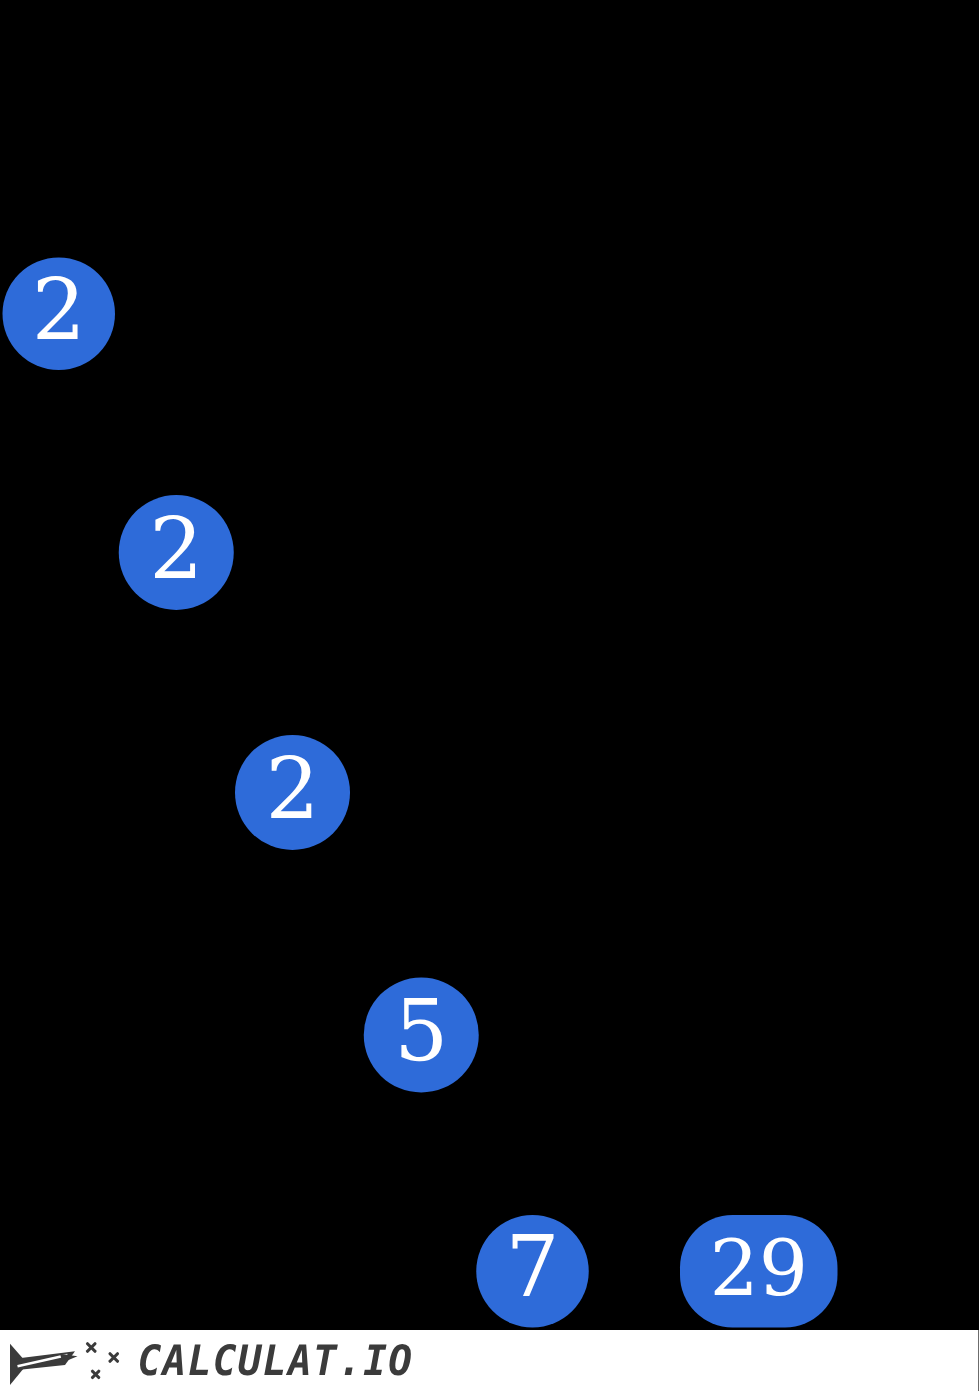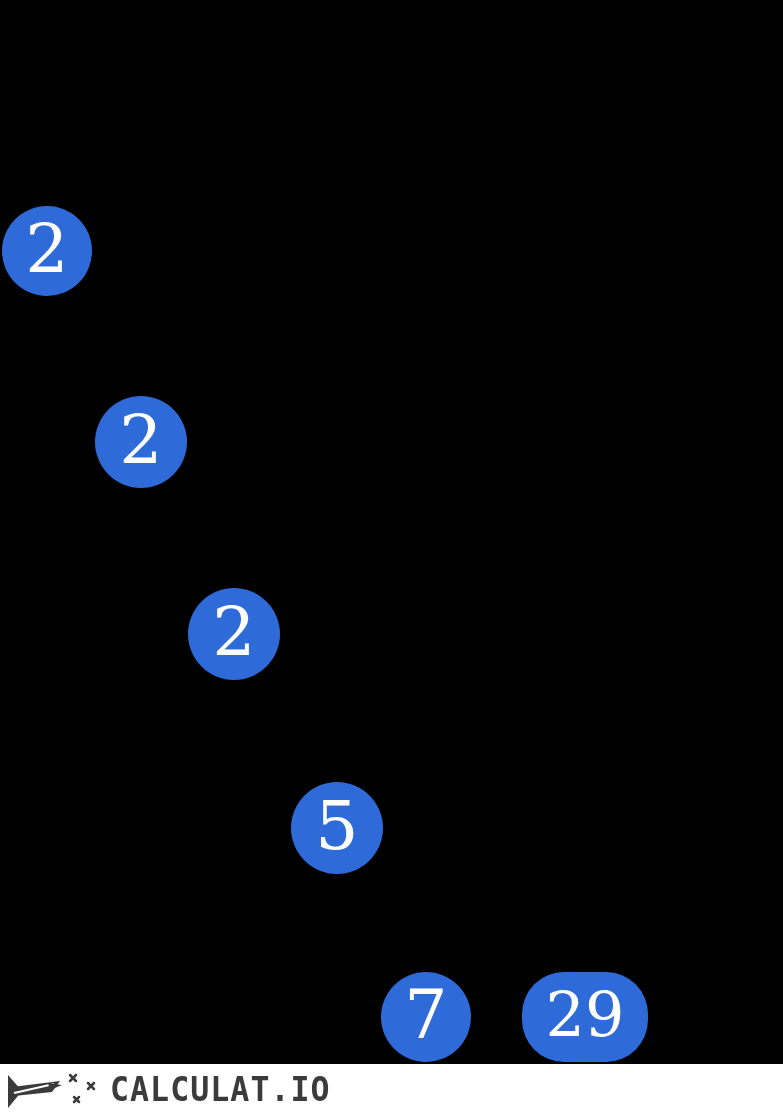--- a/index.html
+++ b/index.html
@@ -30,20 +30,21 @@
   }
   #bottom-bar {
     position: absolute;
     left: 0;
     top: 1064px;
     width: 783px;
     height: 49px;
     background: #ffffff;
     display: flex;
     align-items: center;
+    font-style: italic;
   }
   #watermark {
     display: flex;
     align-items: center;
     margin-left: 4px;
     height: 40px;
   }
   #watermark-icon {
     width: 132px;
     height: 40px;
@@ -75,21 +76,21 @@
       </div>
       <div class="factor-node" style="background: rgb(46, 107, 217); color: rgb(255, 255, 255); left: 188px; top: 588px; width: 92px; height: 92px; border-radius: 50%; font-size: 68px;">
         <span class="digit">2</span>
       </div>
       <div class="factor-node" style="background: rgb(46, 107, 217); color: rgb(255, 255, 255); left: 291px; top: 782px; width: 92px; height: 92px; border-radius: 50%; font-size: 68px;">
         <span class="digit">5</span>
       </div>
       <div class="factor-node" style="background: rgb(46, 107, 217); color: rgb(255, 255, 255); left: 381px; top: 972px; width: 90px; height: 90px; border-radius: 50%; font-size: 68px;">
         <span class="digit">7</span>
       </div>
-      <div class="factor-node" style="background: rgb(46, 107, 217); color: rgb(255, 255, 255); left: 522px; top: 972px; width: 126px; height: 90px; border-radius: 42px; font-size: 62px; text-align: center;">
+      <div class="factor-node" style="background: rgb(46, 107, 217); color: rgb(255, 255, 255); left: 544px; top: 972px; width: 126px; height: 90px; border-radius: 42px; font-size: 62px; text-align: center;">
         <span class="digit">29</span>
       </div>
     </div>
 
   <div id="bottom-bar" style="background: rgb(255, 255, 255);">
     <div id="watermark">
       <svg id="watermark-icon" viewBox="0 0 132 40" xmlns="http://www.w3.org/2000/svg">
 
         <polygon points="4,39 4,6 18,22 4,39" fill="#3b3b3b"></polygon>
         <polygon points="8,18 56,12 48,23 10,27" fill="#3b3b3b"></polygon>

